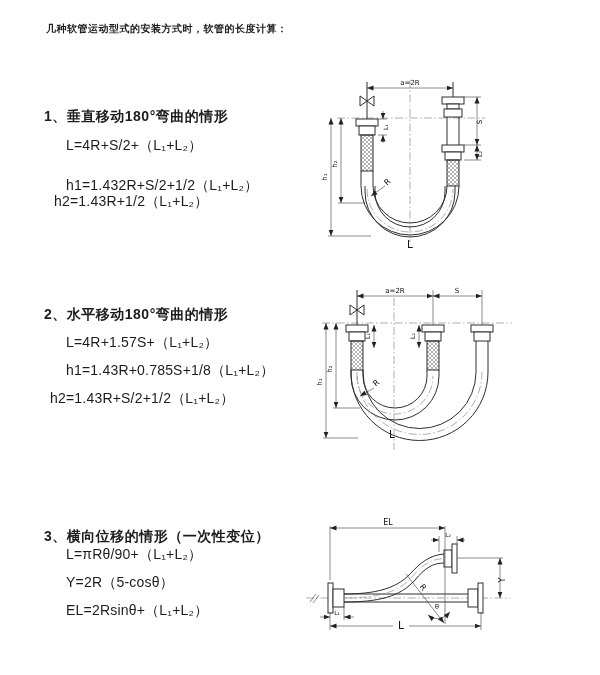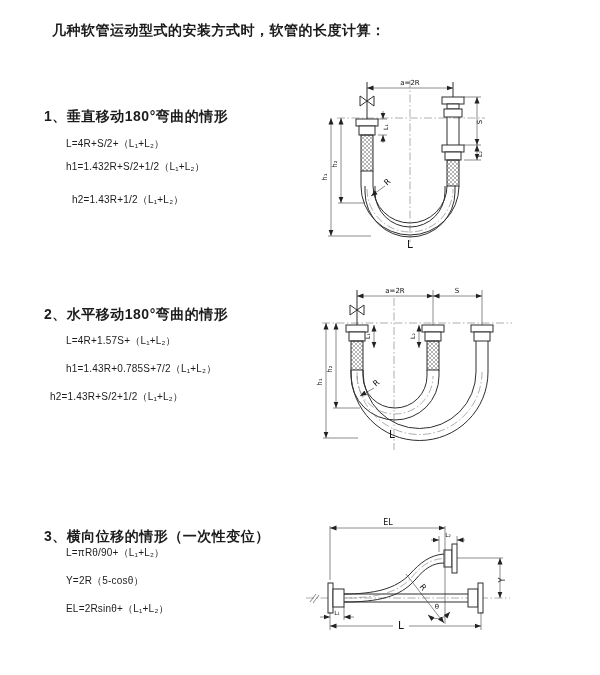--- a/index.html
+++ b/index.html
@@ -1,28 +1,28 @@
 <!DOCTYPE html>
 <html><head>
 <meta charset="utf-8">
 <style>
   html,body{margin:0;padding:0;}
   body{
     width:600px;height:675px;background:#ffffff;position:relative;
     font-family:"Liberation Sans",sans-serif;color:#1c1c1c;overflow:hidden;
   }
   .page-title{
-    position:absolute;left:52px;top:22px;font-size:14px;font-weight:700;
+    position:absolute;left:46px;top:22px;font-size:10px;font-weight:700;
     letter-spacing:0.5px;white-space:nowrap;
   }
   .sec-heading{
     position:absolute;font-size:14px;font-weight:700;letter-spacing:0.5px;white-space:nowrap;
   }
   .formula{
-    position:absolute;font-size:10px;font-weight:500;letter-spacing:0.2px;white-space:nowrap;text-align:center;
+    position:absolute;font-size:14px;font-weight:500;letter-spacing:0.2px;white-space:nowrap;text-align:center;
   }
   .diagram{position:absolute;}
   svg{display:block;}
   svg .ln{stroke:#2e2e2e;stroke-width:1;fill:none;}
   svg .thin{stroke:#3a3a3a;stroke-width:0.6;fill:none;}
   svg .cl{stroke:#6a6a6a;stroke-width:0.55;fill:none;stroke-dasharray:8 2.5 1.5 2.5;}
   svg .dim{stroke:#2e2e2e;stroke-width:0.55;fill:none;}
   svg .fit{fill:#ffffff;stroke:#2e2e2e;stroke-width:1;}
   svg text{font-family:"DejaVu Sans",sans-serif;fill:#111;}
   svg .t6{font-size:6px;}
@@ -31,22 +31,22 @@
   svg .t10{font-size:10.5px;}
 </style>
 </head>
 <body>
 
 <div class="page-title">几种软管运动型式的安装方式时，软管的长度计算：</div>
 
 <div>
   <div class="sec-heading" style="left:44px;top:108px">1、垂直移动180°弯曲的情形</div>
   <div class="formula" style="left:66px;top:137px">L=4R+S/2+（L₁+L₂）</div>
-  <div class="formula" style="left:66px;top:160px">h1=1.432R+S/2+1/2（L₁+L₂）</div>
-  <div class="formula" style="left:72px;top:193px">h2=1.43R+1/2（L₁+L₂）</div>
+  <div class="formula" style="left:66px;top:177px">h1=1.432R+S/2+1/2（L₁+L₂）</div>
+  <div class="formula" style="left:54px;top:193px">h2=1.43R+1/2（L₁+L₂）</div>
 </div>
 
 <div class="diagram" style="left:313px;top:76px">
 <svg width="285" height="190" viewBox="0 0 285 190">
   <defs>
     <pattern id="xh1" width="4" height="4" patternUnits="userSpaceOnUse">
       <path d="M0,4 L4,0 M0,0 L4,4" stroke="#666" stroke-width="0.5"></path>
     </pattern>
     <marker id="ar1" markerWidth="8" markerHeight="8" refX="6.5" refY="3.5" orient="auto-start-reverse" markerUnits="userSpaceOnUse">
       <path d="M0,1 L6.5,3.5 L0,6 Z" fill="#222"></path>
@@ -123,21 +123,21 @@
     <text class="t6" x="169" y="78" text-anchor="middle" transform="rotate(-90 169 78)">L₂</text>
   </g>
 
   <text class="t10" x="97" y="172" text-anchor="middle">L</text>
 </svg>
 </div>
 
 <div>
   <div class="sec-heading" style="left:44px;top:306px">2、水平移动180°弯曲的情形</div>
   <div class="formula" style="left:66px;top:334px">L=4R+1.57S+（L₁+L₂）</div>
-  <div class="formula" style="left:66px;top:362px">h1=1.43R+0.785S+7/2（L₁+L₂）</div>
+  <div class="formula" style="left:66px;top:362px">h1=1.43R+0.785S+1/8（L₁+L₂）</div>
   <div class="formula" style="left:50px;top:390px">h2=1.43R+S/2+1/2（L₁+L₂）</div>
 </div>
 
 <div class="diagram" style="left:306px;top:282px">
 <svg width="292" height="180" viewBox="0 0 292 180">
   <defs>
     <pattern id="xh2" width="4" height="4" patternUnits="userSpaceOnUse">
       <path d="M0,4 L4,0 M0,0 L4,4" stroke="#666" stroke-width="0.5"></path>
     </pattern>
     <marker id="ar2" markerWidth="8" markerHeight="8" refX="6.5" refY="3.5" orient="auto-start-reverse" markerUnits="userSpaceOnUse">

